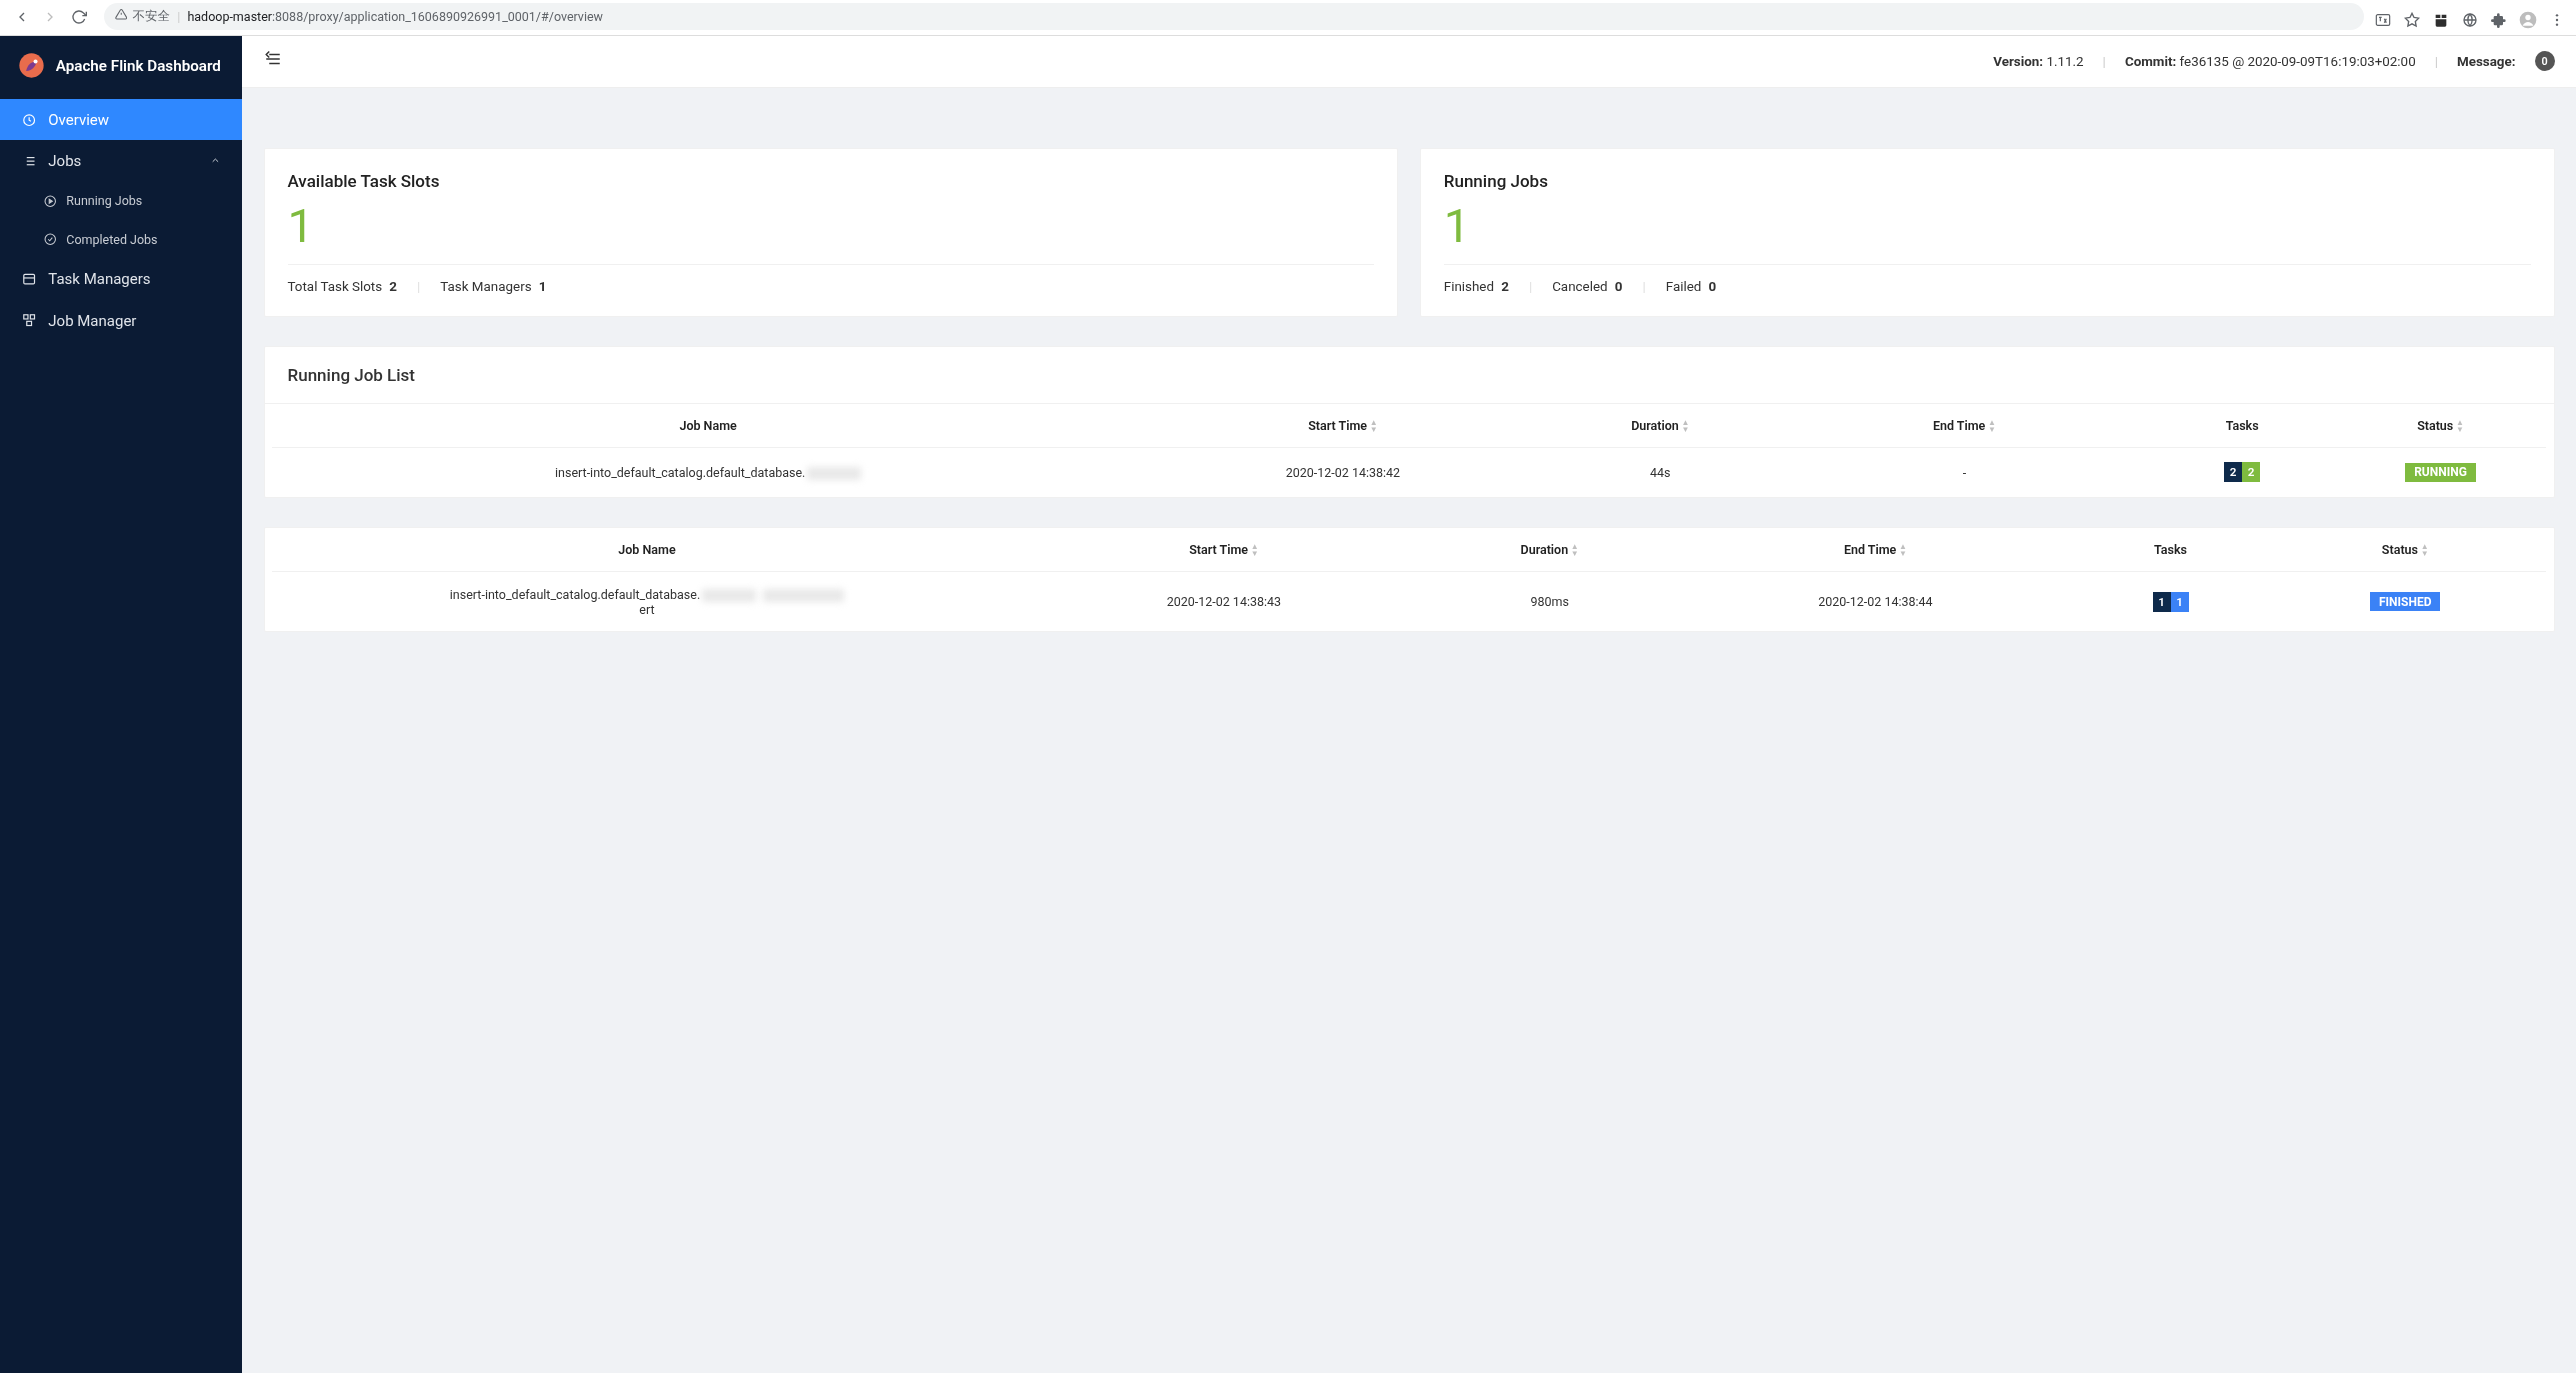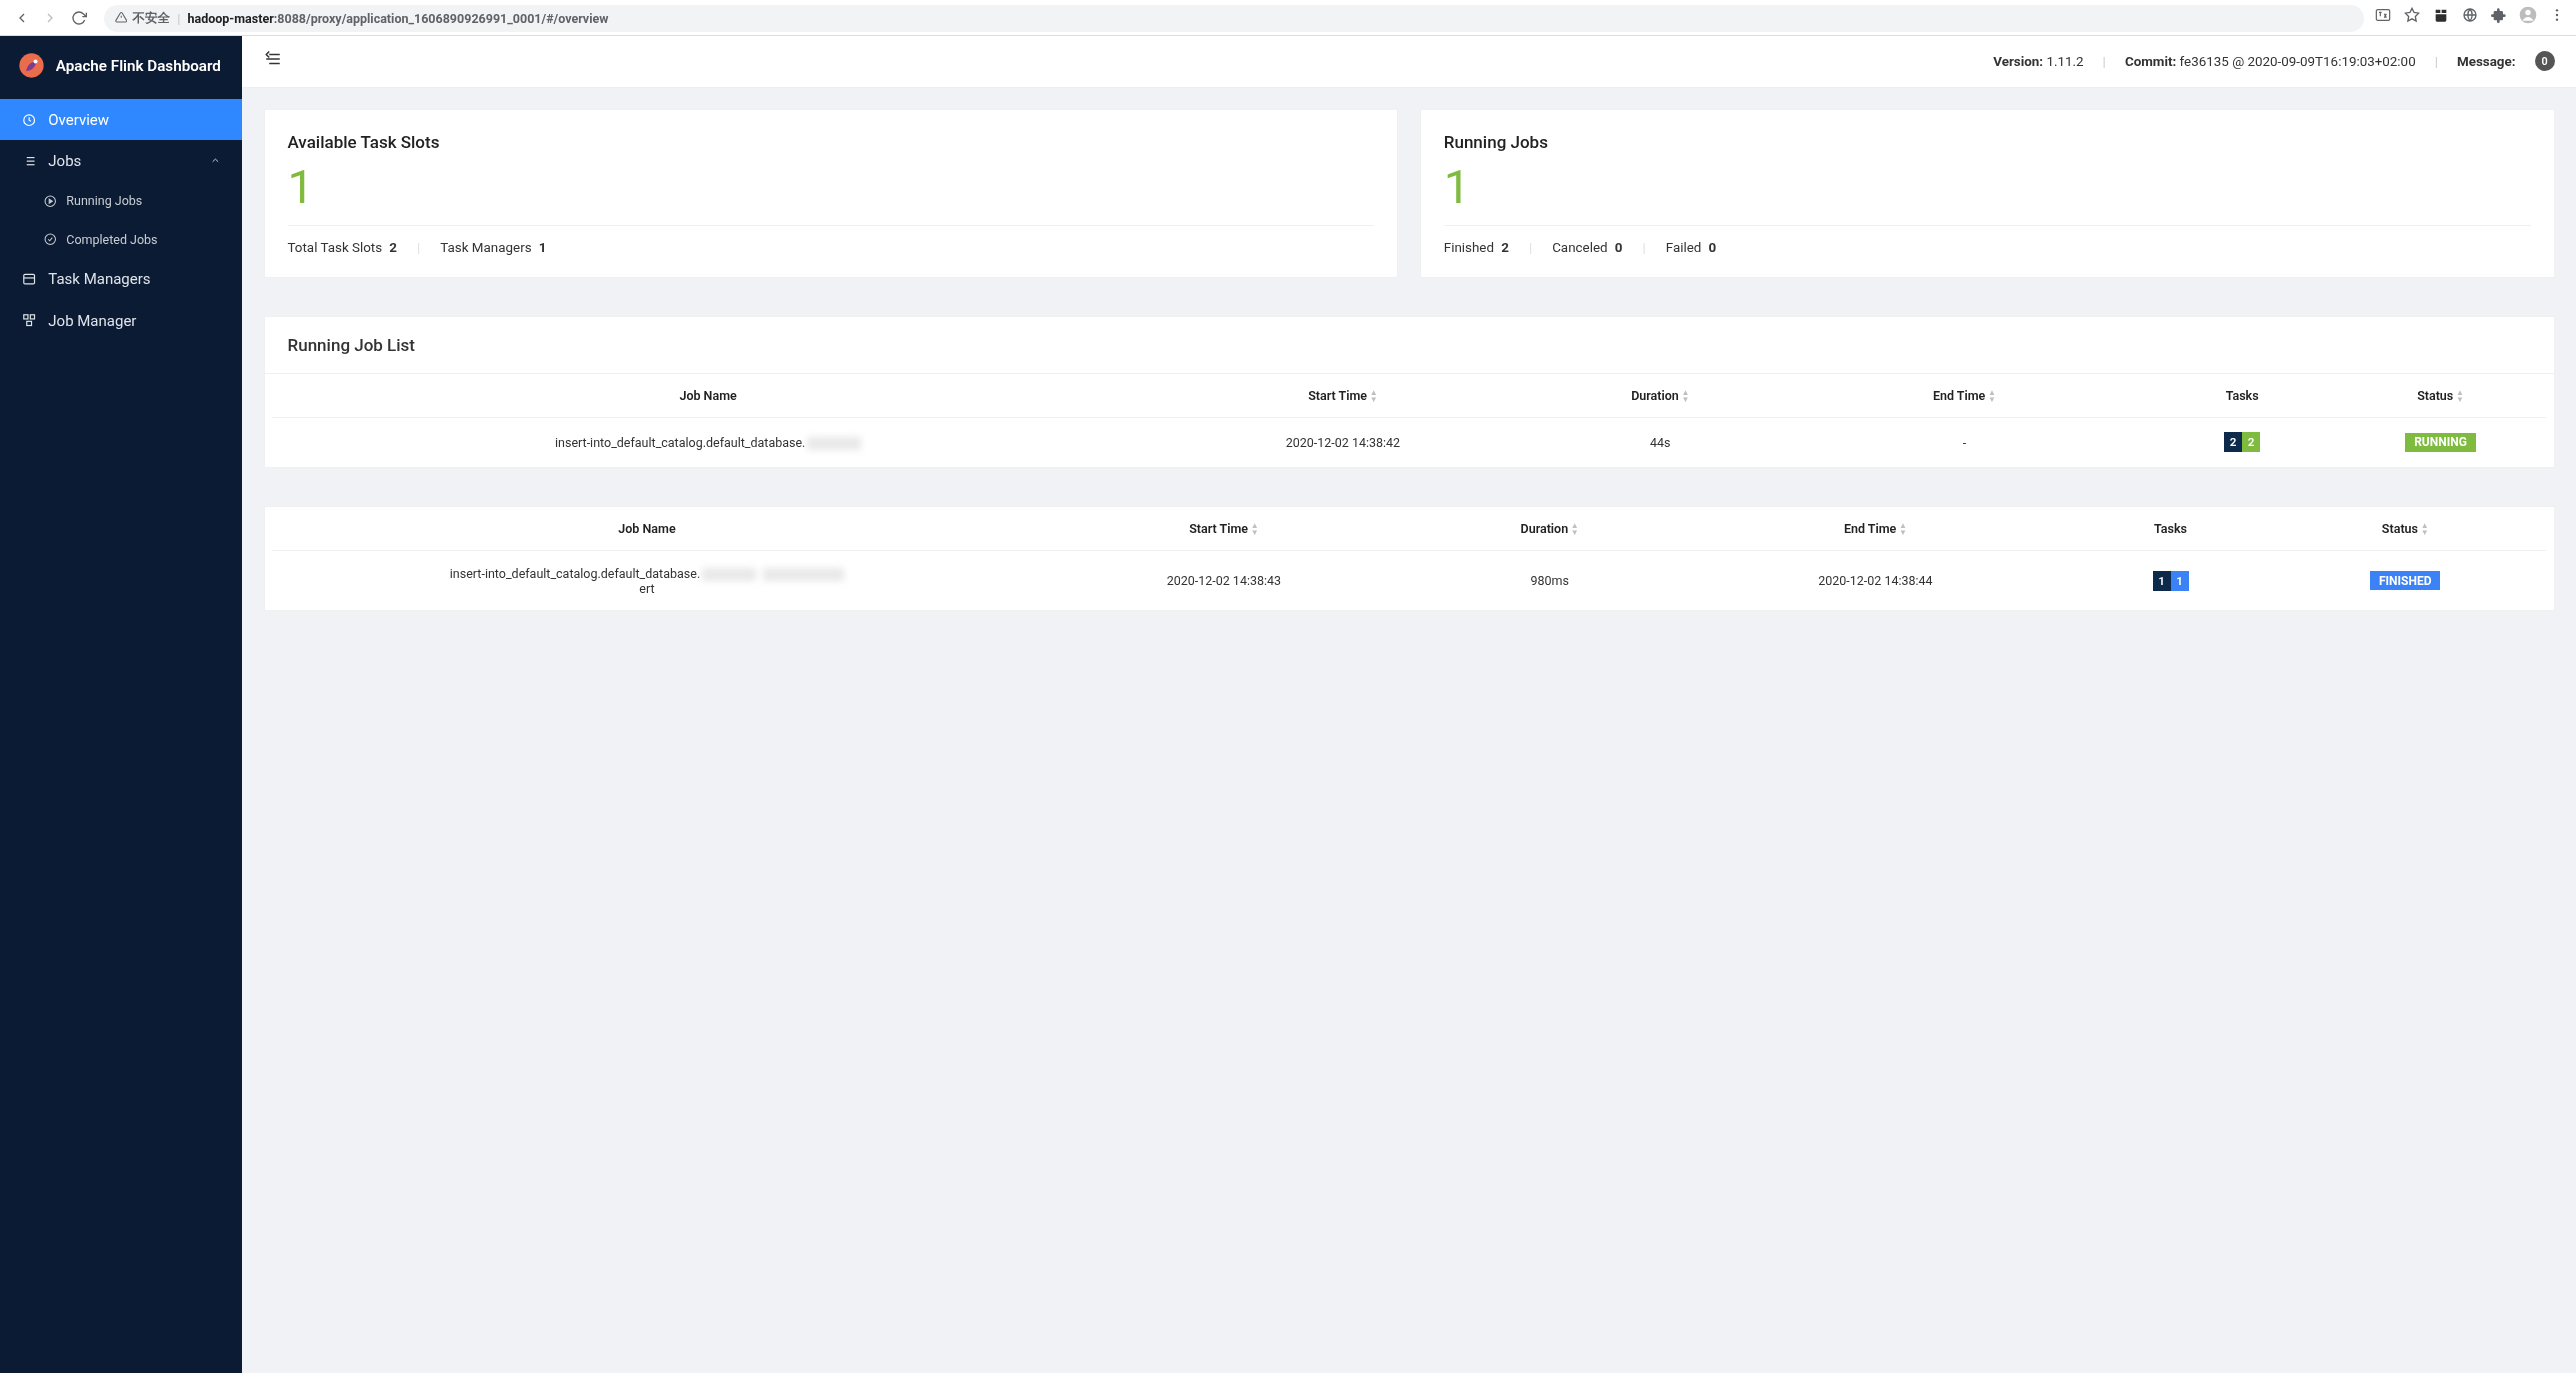--- a/index.html
+++ b/index.html
@@ -1,19 +1,19 @@
 <!DOCTYPE html>
 <html style="font-size:14.3px"><head>
 <meta charset="utf-8">
 <style>
 * { box-sizing: border-box; margin: 0; padding: 0; }
 body { font-family: -apple-system, BlinkMacSystemFont, "Segoe UI", Roboto, Arial, sans-serif; background: #f0f2f5; font-size: 12.5px; color: #333; }
 
 
-.browser-chrome { background: #fff; border-bottom: 0.9px solid #ddd; display:flex; align-items:flex-start; padding: 5.4px 9px; height: 36px; font-weight: bold; }
+.browser-chrome { background: #fff; border-bottom: 0.9px solid #ddd; display:flex; align-items:flex-end; padding: 5.4px 9px; height: 36px; }
 .chrome-btn { width:25px; height:25px; display:flex; align-items:center; justify-content:center; color:#5f6368; border-radius:50%; margin-right:3.6px;}
 .chrome-btn.disabled { color:#bdbdbd; }
 .chrome-addr { flex:1; display:flex; align-items:center; background:#f1f3f4; border-radius:14.3px; padding:3.6px 10.8px; margin:0 9px; height:27px; font-size:12.5px; color:#5f6368; }
 .chrome-addr .secure { margin-right:5.4px; }
 .chrome-addr .url-host { color:#202124; }
 .chrome-addr .url-rest { color:#5f6368; }
 .chrome-icons { display:flex; align-items:center; gap:9px; color:#5f6368; }
 .chrome-icons .ic { width:20px; height:20px; display:flex; align-items:center; justify-content:center; }
 
 
@@ -31,21 +31,21 @@
 .nav-sub .ic { margin-right:9px; width:14.3px; }
 
 .main { flex:1; display:flex; flex-direction:column; overflow:auto; background:#f0f2f5; }
 .topbar { background:#fff; border-bottom:0.9px solid #eee; padding:14.3px 21.5px; display:flex; align-items:center; justify-content:space-between; }
 .topbar-left .menu-toggle { font-size:18px; color:#333; }
 .topbar-right { display:flex; align-items:center; gap:19px; font-size:13.4px; color:#333; }
 .topbar-right b { font-weight:700; }
 .topbar-divider { color:#ccc; }
 .msg-badge { background:#555; color:#fff; border-radius:50%; width:20px; height:20px; display:inline-flex; align-items:center; justify-content:center; font-size:10.8px; font-weight:600; }
 
-.content { padding:21.5px; display:flex; flex-direction:column; gap:38px; }
+.content { padding:21.5px; display:flex; flex-direction:column; gap:29px;margin-top:39px; }
 .cards-row { display:flex; gap:21.5px; }
 .card { background:#fff; border-radius:1.8px; padding:21.5px 23px; flex:1; border:0.9px solid #f0f0f0; }
 .card-title { font-size:17px; font-weight:500; margin-bottom:9px; color:#222; }
 .big-num { font-size:47px; font-weight:400; color:#7fbb3f; line-height:1.1; margin-bottom:12.5px; }
 .stat-line { display:flex; gap:20px; font-size:13.4px; color:#333; padding-top:14.3px; border-top:0.9px solid #f0f0f0; }
 .stat-line .seg { display:flex; gap:7.2px; }
 .stat-line .seg b { font-weight:700; }
 .stat-divider { color:#e0e0e0; }
 
 .panel { background:#fff; border-radius:1.8px; border:0.9px solid #f0f0f0; }

